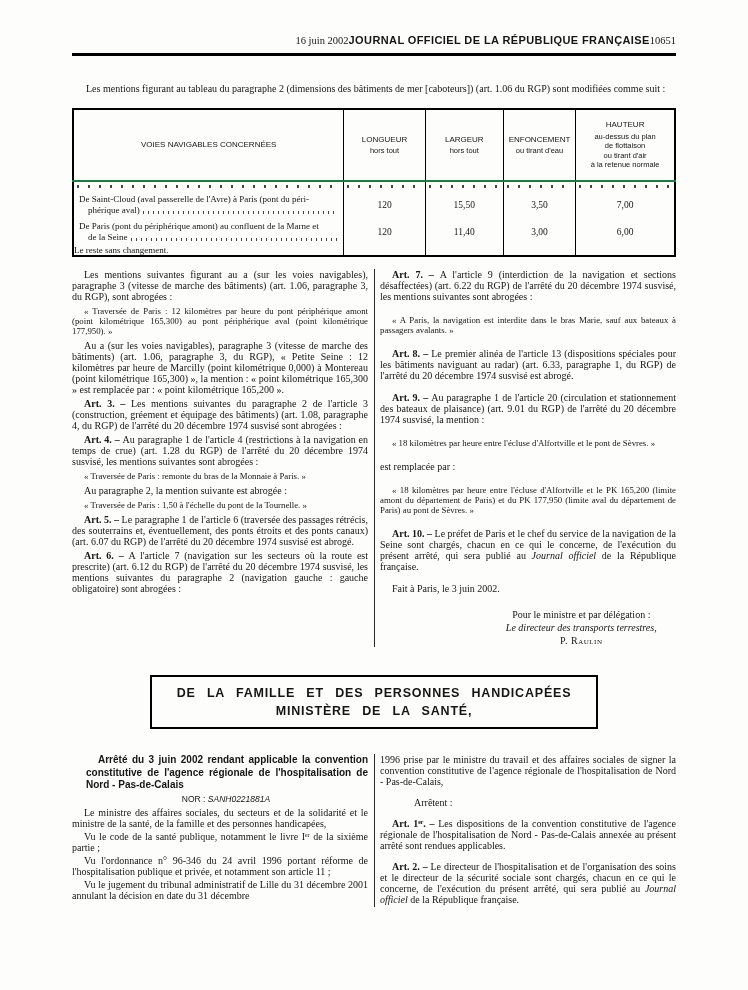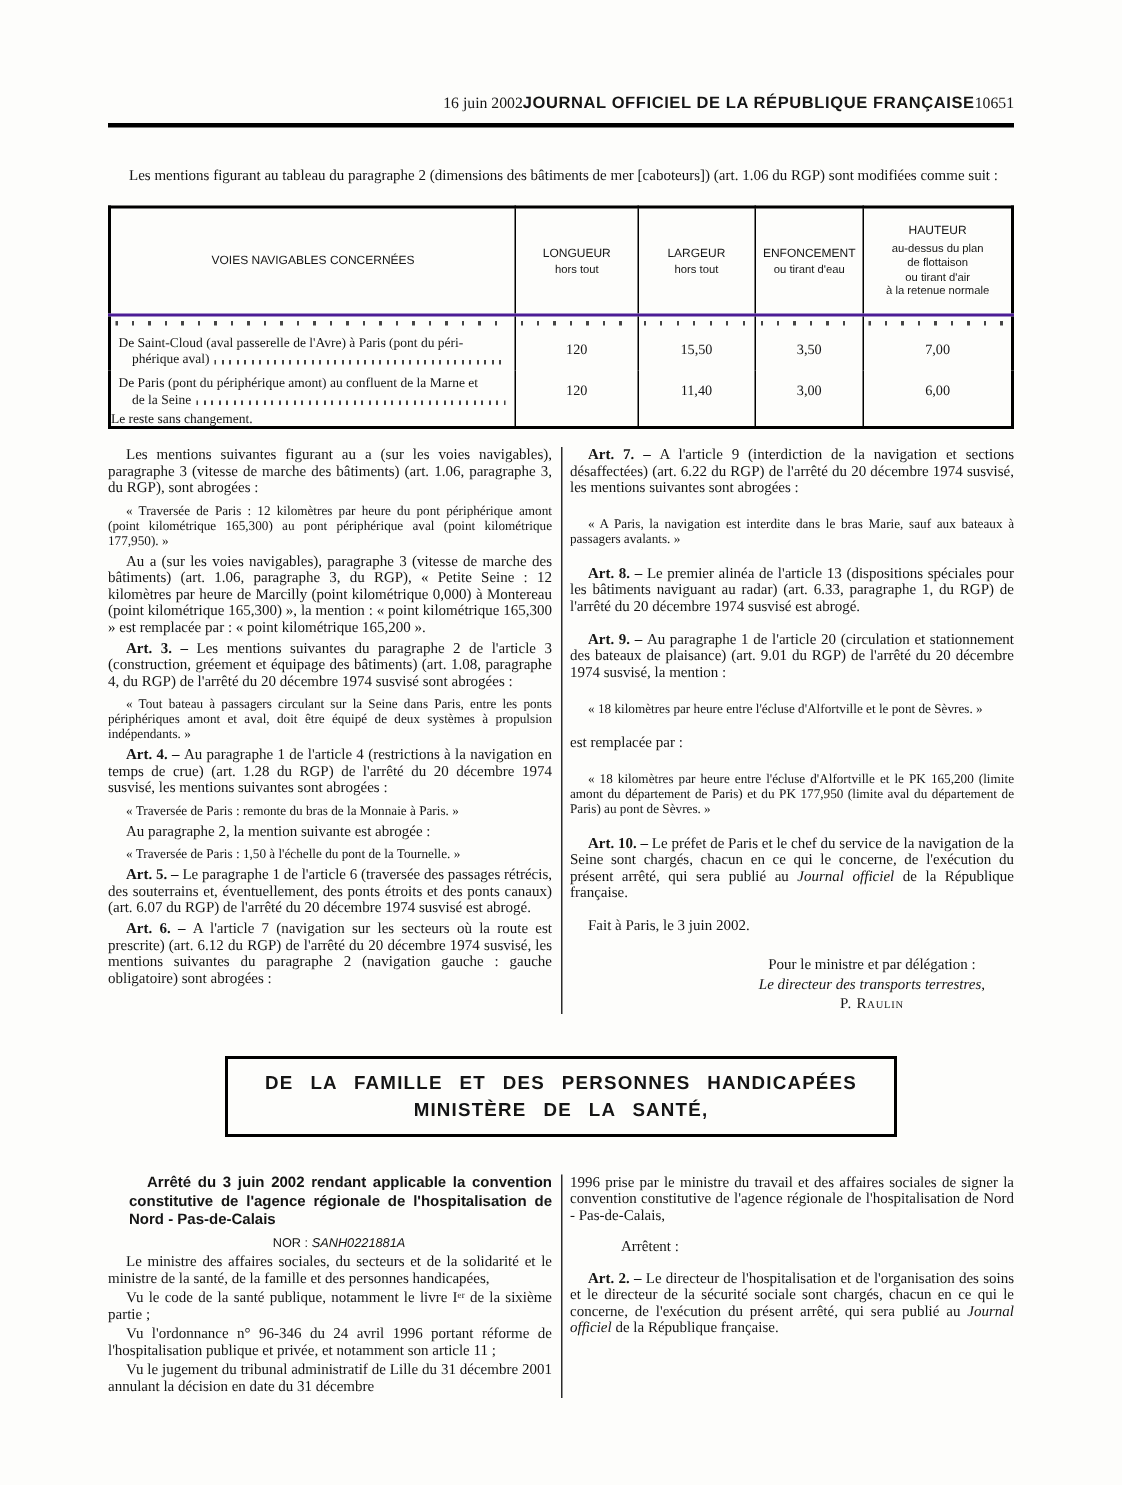--- a/index.html
+++ b/index.html
@@ -3,30 +3,30 @@
 <meta charset="utf-8">
 <style>
   html,body{margin:0;padding:0;background:#e8e8e6;}
   .page{
     width:748px;height:990px;box-sizing:border-box;background:#fdfdfb;
     margin:0 auto;padding:34px 72px 0 72px;position:relative;overflow:hidden;
     font-family:"Liberation Serif","DejaVu Serif",serif;color:#151515;
   }
   
   .runhead{display:flex;align-items:baseline;justify-content:flex-end;font-size:10.5px;}
-  .runhead .jtitle{font-family:"Liberation Sans","DejaVu Sans",sans-serif;font-size:11px;font-weight:bold;letter-spacing:.4px;margin-top:29px;}
+  .runhead .jtitle{font-family:"Liberation Sans","DejaVu Sans",sans-serif;font-size:11px;font-weight:bold;letter-spacing:.4px;}
   .headrule{border-top:3px solid #000;margin-top:7px;}
   
   .intro{margin:27px 0 0 0;font-size:10px;line-height:12px;text-align:justify;text-indent:14px;}
   
   table.jo{width:100%;border-collapse:collapse;margin-top:13px;border:2px solid #000;}
   table.jo th,table.jo td{border-left:1px solid #000;padding:0;vertical-align:middle;}
   table.jo th:first-child,table.jo td:first-child{border-left:none;}
   table.jo thead th{
-    border-bottom:2px solid #4c1d95;font-family:"Liberation Sans","DejaVu Sans",sans-serif;
+    border-bottom:2px solid #15803d;font-family:"Liberation Sans","DejaVu Sans",sans-serif;
     font-weight:normal;font-size:8px;line-height:9.5px;text-align:center;padding:6px 3px;height:58px;
   }
   .hsub{display:block;white-space:pre-line;font-size:7.5px;margin-top:2px;}
   .grouprow td{padding-top:8px;padding-bottom:4px;}
   .grouplabel{display:block;text-align:center;font-style:italic;font-size:9.5px;}
   .dotline{height:3px;margin:3px 3px;background:repeating-linear-gradient(to right,#444 0 1.6px,transparent 1.6px 11px);}
   .lblcell{font-size:9px;line-height:10.5px;padding:3px 3px 3px 5px !important;}
   .lline2{display:flex;align-items:flex-end;padding-left:9px;}
   .leader{flex:1;height:3px;margin:0 3px 1px 3px;background:repeating-linear-gradient(to right,#444 0 1.2px,transparent 1.2px 5px);}
   .numcell{text-align:center;font-size:9.5px;}
@@ -151,21 +151,20 @@
       </tr>
     </tbody>
   </table>
 
   <div class="twocol">
     <div class="col">
       <p><span>Les mentions suivantes figurant au a (sur les voies navigables), paragraphe 3 (vitesse de marche des bâtiments) (art. 1.06, paragraphe 3, du RGP), sont abrogées :</span></p>
       <p class="small"><span>« Traversée de Paris : 12 kilomètres par heure du pont périphérique amont (point kilométrique 165,300) au pont périphérique aval (point kilométrique 177,950). »</span></p>
       <p><span>Au a (sur les voies navigables), paragraphe 3 (vitesse de marche des bâtiments) (art. 1.06, paragraphe 3, du RGP), « Petite Seine : 12 kilomètres par heure de Marcilly (point kilométrique 0,000) à Montereau (point kilométrique 165,300) », la mention : « point kilométrique 165,300 » est remplacée par : « point kilométrique 165,200 ».</span></p>
       <p><b class="art">Art. 3. – </b><span>Les mentions suivantes du paragraphe 2 de l'article 3 (construction, gréement et équipage des bâtiments) (art. 1.08, paragraphe 4, du RGP) de l'arrêté du 20 décembre 1974 susvisé sont abrogées :</span></p>
-      <p class="small"><span>« Tout bateau à passagers circulant sur la Seine dans Paris, entre les ponts périphériques amont et aval, doit être équipé de deux systèmes à propulsion indépendants. »</span></p>
       <p><b class="art">Art. 4. – </b><span>Au paragraphe 1 de l'article 4 (restrictions à la navigation en temps de crue) (art. 1.28 du RGP) de l'arrêté du 20 décembre 1974 susvisé, les mentions suivantes sont abrogées :</span></p>
       <p class="small"><span>« Traversée de Paris : remonte du bras de la Monnaie à Paris. »</span></p>
       <p><span>Au paragraphe 2, la mention suivante est abrogée :</span></p>
       <p class="small"><span>« Traversée de Paris : 1,50 à l'échelle du pont de la Tournelle. »</span></p>
       <p><b class="art">Art. 5. – </b><span>Le paragraphe 1 de l'article 6 (traversée des passages rétrécis, des souterrains et, éventuellement, des ponts étroits et des ponts canaux) (art. 6.07 du RGP) de l'arrêté du 20 décembre 1974 susvisé est abrogé.</span></p>
       <p><b class="art">Art. 6. – </b><span>A l'article 7 (navigation sur les secteurs où la route est prescrite) (art. 6.12 du RGP) de l'arrêté du 20 décembre 1974 susvisé, les mentions suivantes du paragraphe 2 (navigation gauche : gauche obligatoire) sont abrogées :</span></p>
     </div>
     <div class="vrule"></div>
     <div class="col colR">
       <p><b class="art">Art. 7. – </b><span>A l'article 9 (interdiction de la navigation et sections désaffectées) (art. 6.22 du RGP) de l'arrêté du 20 décembre 1974 susvisé, les mentions suivantes sont abrogées :</span></p>
@@ -196,17 +195,18 @@
       <p class="norline"><span>NOR : </span><span class="norval">SANH0221881A</span></p>
       <p><span>Le ministre des affaires sociales, du secteurs et de la solidarité et le ministre de la santé, de la famille et des personnes handicapées,</span></p>
       <p><span>Vu le code de la santé publique, notamment le livre Iᵉʳ de la sixième partie ;</span></p>
       <p><span>Vu l'ordonnance n° 96-346 du 24 avril 1996 portant réforme de l'hospitalisation publique et privée, et notamment son article 11 ;</span></p>
       <p><span>Vu le jugement du tribunal administratif de Lille du 31 décembre 2001 annulant la décision en date du 31 décembre</span></p>
     </div>
     <div class="vrule"></div>
     <div class="col colB">
       <p class="noindent sp"><span>1996 prise par le ministre du travail et des affaires sociales de signer la convention constitutive de l'agence régionale de l'hospitalisation de Nord - Pas-de-Calais,</span></p>
       <p class="arretent"><span>Arrêtent :</span></p>
+      <p class="sp"><b class="art">Art. 1ᵉʳ. – </b><span>Les dispositions de la convention constitutive de l'agence régionale de l'hospitalisation de Nord - Pas-de-Calais annexée au présent arrêté sont rendues applicables.</span></p>
       <p><b class="art">Art. 2. – </b><span>Le directeur de l'hospitalisation et de l'organisation des soins et le directeur de la sécurité sociale sont chargés, chacun en ce qui le concerne, de l'exécution du présent arrêté, qui sera publié au </span><i>Journal officiel</i><span> de la République française.</span></p>
     </div>
   </div>
 
 </div>
 
 </body></html>

